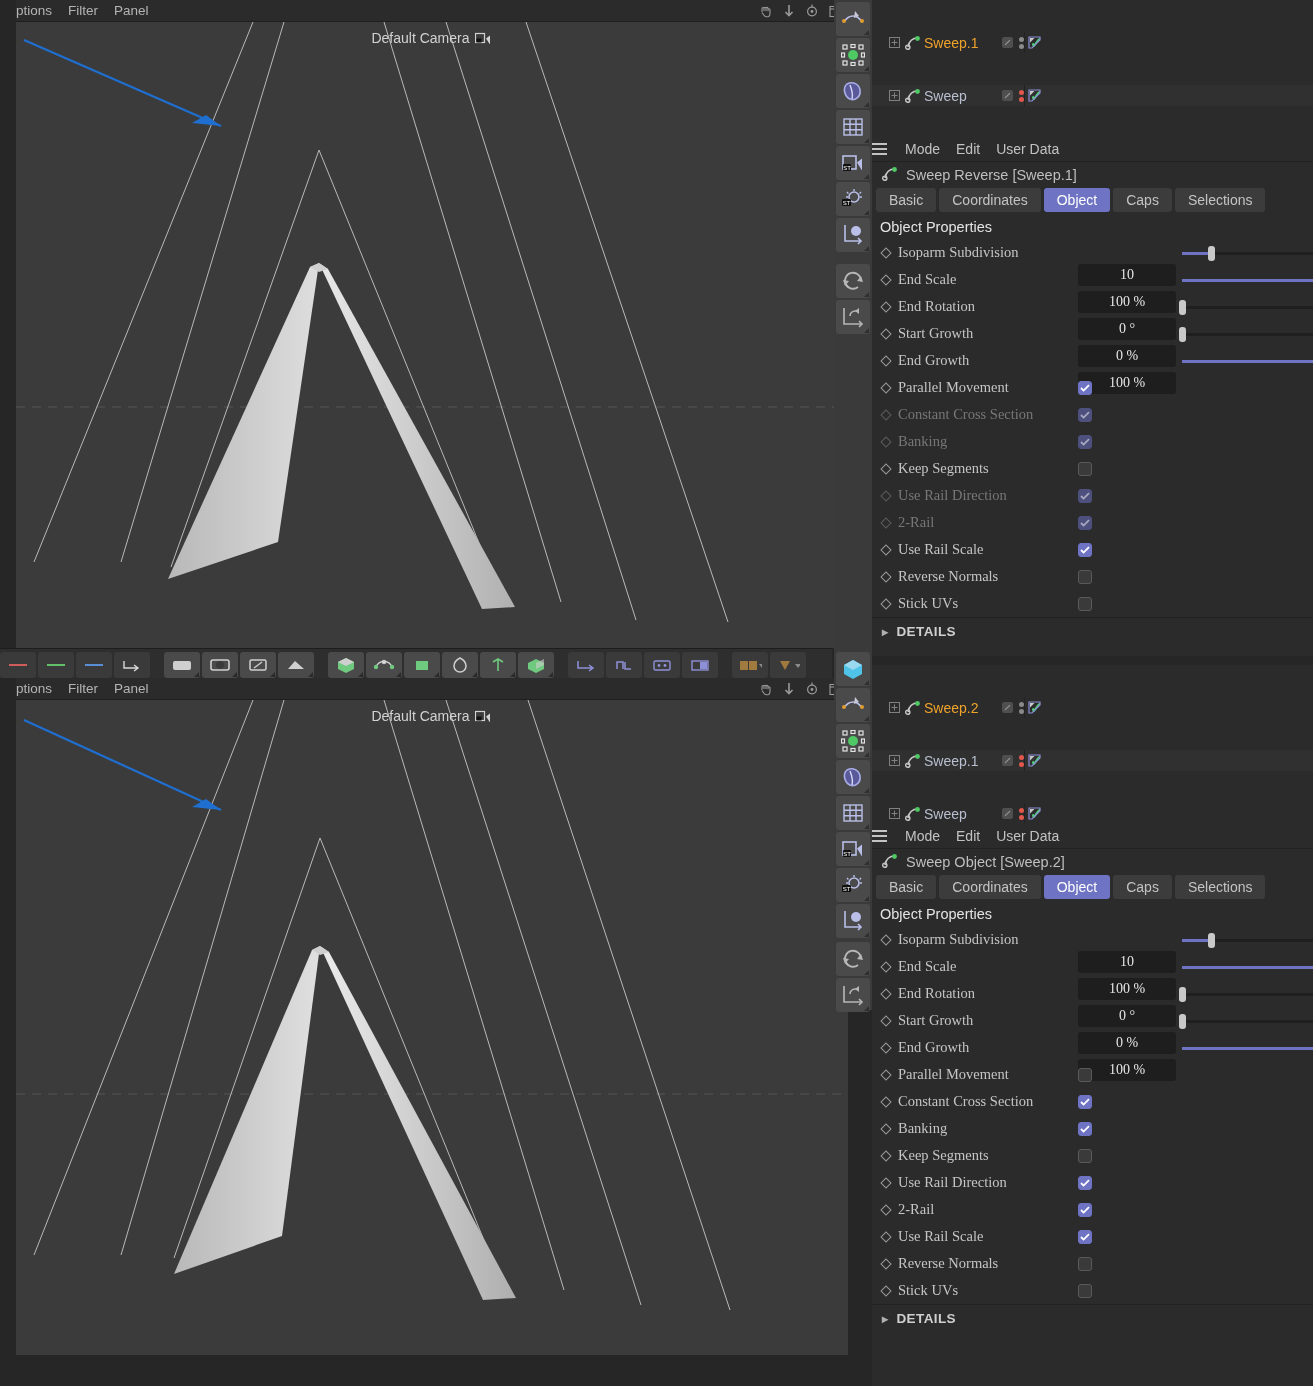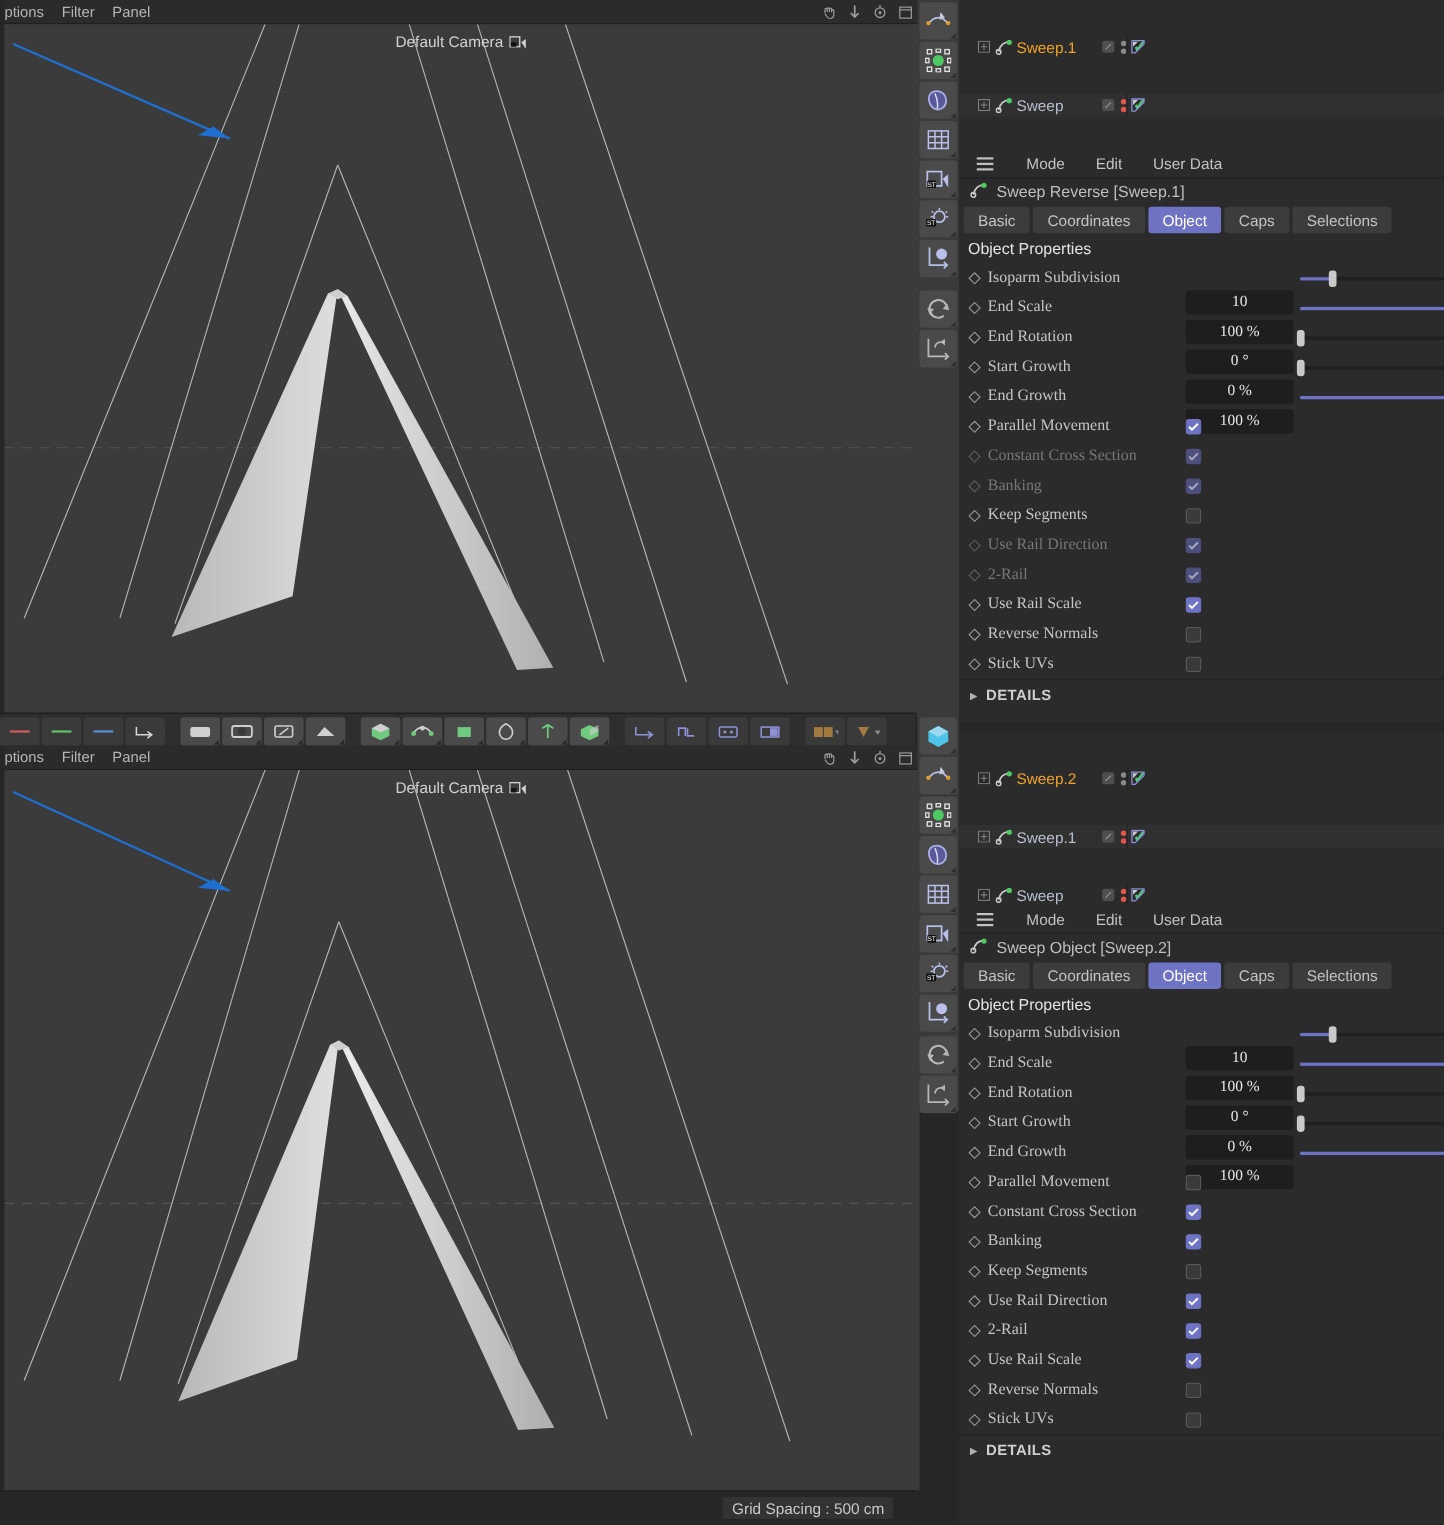--- a/index.html
+++ b/index.html
@@ -6,21 +6,21 @@
   html, body {
     width: 1313px; height: 1386px;
     background: #262626;
     font-family: "Liberation Sans", sans-serif;
     overflow: hidden;
     color: #c8c8c8;
   }
   .app { position: relative; width: 1313px; height: 1386px; }
 
   
-  .vp-block { position: absolute; left: 4px; width: 832px; }
+  .vp-block { position: absolute; left: 16px; width: 832px; }
   .vp-menu {
     height: 22px; background: #2b2b2b; display: flex; align-items: center;
     gap: 16px; padding-left: 0px; font-size: 13.5px; color: #b4b4b4;
     border-bottom: 1px solid #1e1e1e; position: relative;
   }
   .vp-menu .mi { cursor: default; }
   .vp-menu .nav-icons {
     position: absolute; right: 6px; top: 0; height: 22px;
     display: flex; align-items: center; gap: 10px; color: #9a9a9a;
   }
@@ -108,22 +108,22 @@
   }
   .chk-sq::after {
     content: ""; position: absolute; left: 2px; top: 5px; width: 7px; height: 1px;
     background: #9a9a9a; transform: rotate(-45deg);
   }
   .tick { color: #4fd17a; font-size: 15px; line-height: 1; font-weight: bold; }
 
   
   .attrmgr { position: absolute; background: #2b2b2b; overflow: hidden; }
   .am-menubar {
-    height: 26px; display: flex; align-items: center; gap: 28px;
-    padding-left: 16px; font-size: 14px; color: #c2c2c2;
+    height: 26px; display: flex; align-items: center; gap: 16px;
+    padding-left: 0; font-size: 14px; color: #c2c2c2;
     border-bottom: 1px solid #222; background: #2b2b2b;
   }
   .hamburger { display: inline-flex; flex-direction: column; gap: 3px; margin-right: 2px; }
   .hamburger i { display: block; width: 15px; height: 2px; background: #c2c2c2; }
   .am-objline {
     height: 26px; display: flex; align-items: center; gap: 8px;
     padding-left: 10px; font-size: 14.5px; color: #bfbfbf;
   }
   .am-tabs { display: flex; gap: 3px; padding: 0 4px 4px 4px; }
   .am-tab {
@@ -461,23 +461,20 @@
           <svg width="18" height="12" viewBox="0 0 18 12">
             <rect x="0.5" y="1.5" width="9" height="9" fill="none" stroke="#d2d2d2" stroke-width="1.2"></rect>
             <rect x="1.5" y="6.5" width="5" height="4" fill="#111"></rect>
             <path d="M11 6.5l4-3v9z" fill="#d2d2d2"></path>
           </svg>
         </span>
       </div>
     </div>
   </div>
 
-  <div class="statusbar">
-    <span class="chip">Grid Spacing : 500 cm</span>
-  </div>
 
   <div class="icon-col" style="left:834px;top:0;height:660px;">
     <div class="pal-btn">
       <svg width="24" height="20" viewBox="0 0 24 20">
           <path d="M3 13c5-8 13-8 18 0" fill="none" stroke="#b9bfe8" stroke-width="1.6"></path>
           <circle cx="3" cy="12" r="2" fill="#e09b2e"></circle>
           <circle cx="21" cy="12" r="2" fill="#e09b2e"></circle>
           <path d="M14 2l4 5-5 2z" fill="#c8c8d8"></path>
         </svg>
         <i class="corner"></i>

